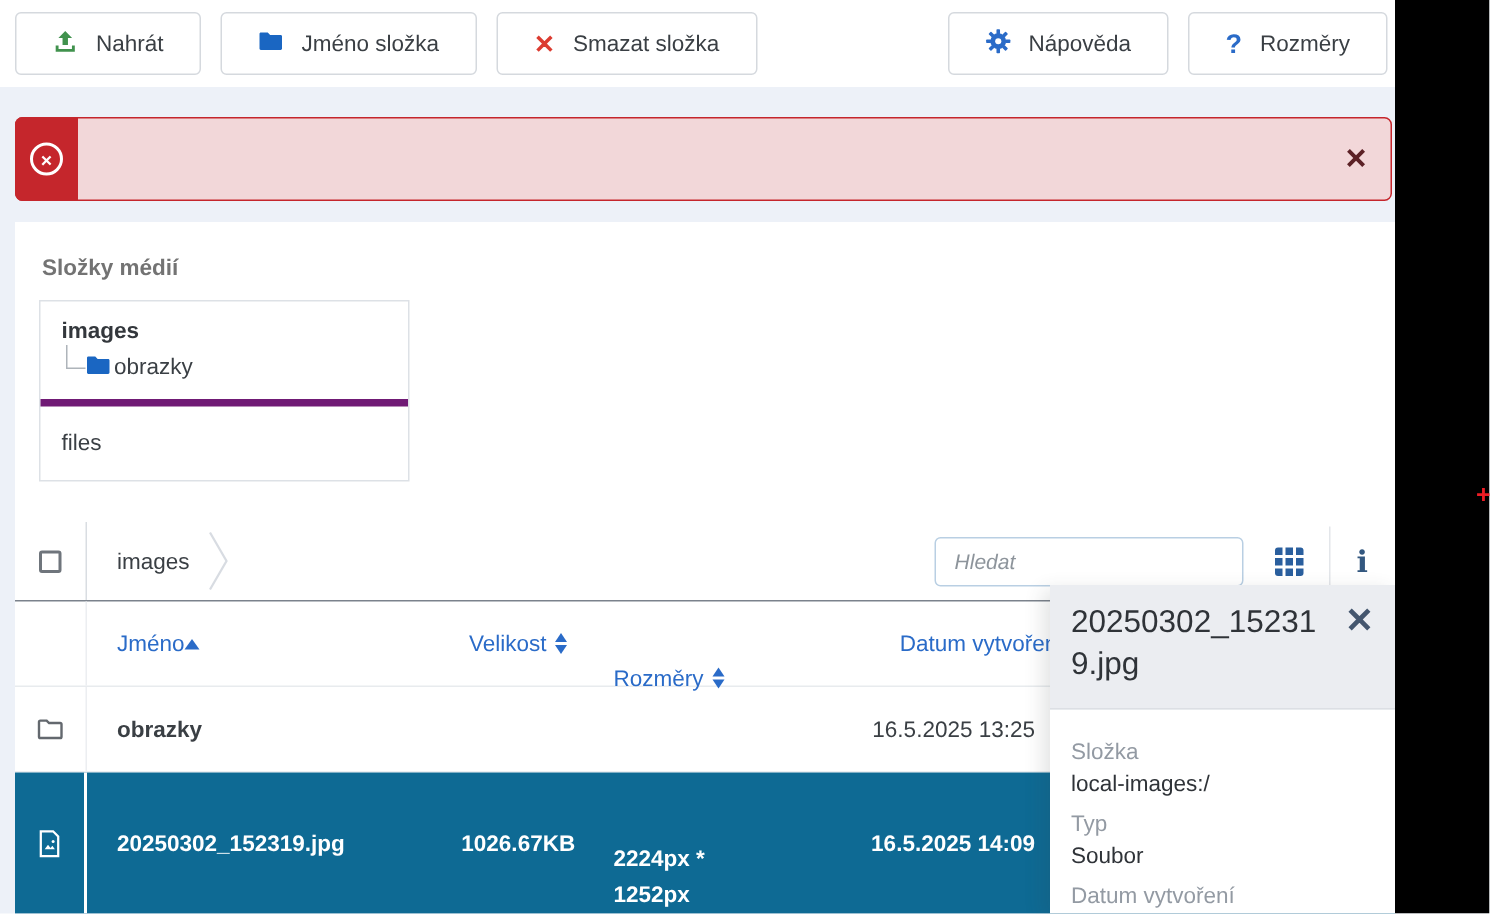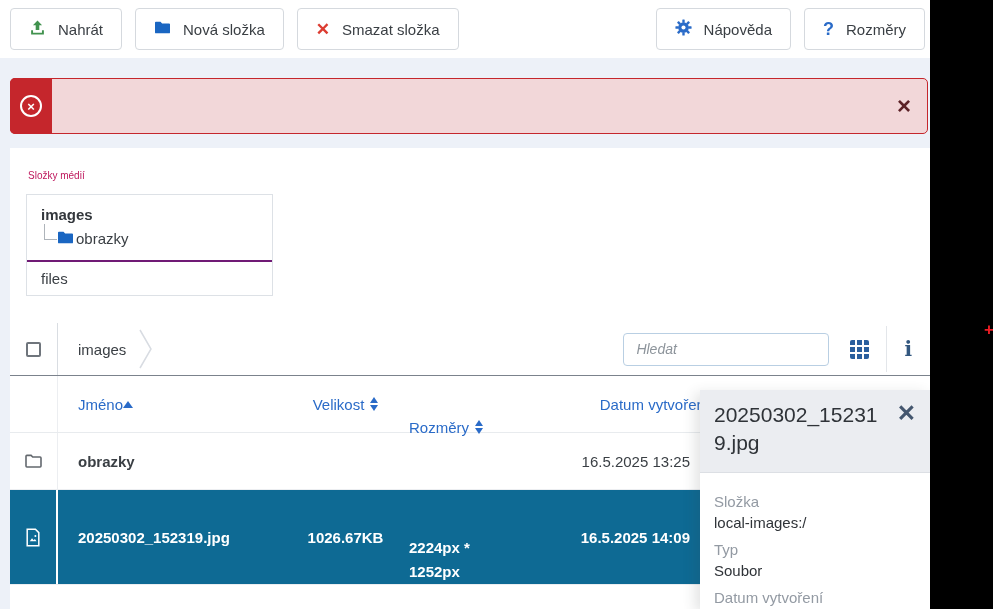--- a/index.html
+++ b/index.html
@@ -3,51 +3,51 @@
 <meta charset="utf-8">
 <style>
   * { margin:0; padding:0; box-sizing:border-box; }
   html,body { width:993px; height:609px; overflow:hidden; }
   body { font-family:"Liberation Sans", sans-serif; background:#edf1f8; color:#3a3f44; }
   .page { position:relative; width:993px; height:609px; }
 
   
   .topbar { position:absolute; left:0; top:0; width:930px; height:58px; background:#fff;
             display:flex; align-items:center; padding:0 5px 0 10px; }
-  .btn { display:inline-flex; align-items:center; gap:12px; height:42px; padding:0 18px;
+  .btn { display:inline-flex; align-items:center; gap:12px; height:42px; padding:0 24px;
          background:#fff; border:1px solid #d5d9de; border-radius:4px; font-size:15px;
          color:#3a3f44; cursor:pointer; white-space:nowrap; }
   .btn + .btn { margin-left:13px; }
   .spacer { flex:1; }
   .x-glyph { color:#dc3c31; font-weight:700; font-size:17px; line-height:1; }
   .q-glyph { color:#2a6bc8; font-weight:700; font-size:18px; line-height:1; }
 
   
   .banner { position:absolute; left:10px; top:78px; width:918px; height:56px;
             background:#f2d7d9; border:1px solid #c5262c; border-radius:5px; display:flex; }
   .banner-badge { width:42px; margin:-1px; background:#c5262c; border-radius:5px 0 0 5px;
                   display:flex; align-items:center; justify-content:center; }
   .circle-x { width:22px; height:22px; border:2px solid #fff; border-radius:50%;
               display:flex; align-items:center; justify-content:center;
               color:#fff; font-weight:700; font-size:13px; line-height:1; }
   .banner-close { margin-left:auto; align-self:center; margin-right:16px; color:#5c2126;
                   font-weight:700; font-size:24px; line-height:1; cursor:pointer; }
 
   
   .card { position:absolute; left:10px; top:148px; width:920px; height:461px; background:#fff; }
-  .card-title { padding:22px 0 0 18px; font-size:10px; font-weight:400; color:#be185d; }
+  .card-title { padding:22px 0 0 18px; font-size:15px; font-weight:700; color:#737373; }
 
   .tree-box { margin:13px 0 0 16px; width:247px; border:1px solid #dde1e6; }
   .tree-root-section { padding:11px 14px 12px 14px; }
   .tree-root { font-size:15px; font-weight:700; color:#33373c; }
   .tree-child { display:flex; align-items:flex-end; margin:1px 0 0 3px; }
   .tree-elbow { width:13px; height:16px; border-left:1px solid #aeb4ba; border-bottom:1px solid #aeb4ba; margin-bottom:8px; }
   .tree-child svg { margin-bottom:3px; }
   .tree-child-label { font-size:15px; margin:0 0 1px 2px; }
-  .tree-files { border-top:2px solid #701a75; padding:8px 14px; font-size:15px; }
+  .tree-files { border-top:5px solid #701a75; padding:16px 14px; font-size:15px; }
 
   
   .browser-bar { margin-top:27px; height:52px; display:flex; align-items:center; }
   .check-col { width:48px; align-self:stretch; border-right:1px solid #d9dde2;
                display:flex; align-items:center; justify-content:center; }
   .checkbox { width:15px; height:15px; border:2px solid #6f757c; border-radius:2px; background:#fff; cursor:pointer; }
   .crumb { margin-left:20px; font-size:15px; }
   .crumb-sep { margin-left:12px; display:flex; }
   .search-input { margin-left:auto; width:206px; height:33px; border:1px solid #b9cfe3; border-radius:4px;
                   padding:0 12px; font-size:14px; color:#404040; outline:none; font-family:"Liberation Sans",sans-serif; }
@@ -113,21 +113,21 @@
           </svg>
       </span>
       <span>Nahrát</span>
     </button>
     <button class="btn">
       <span>
         <svg width="17" height="15" viewBox="0 0 17 15">
             <path fill="#1a66c2" d="M1 2.6c0-.5.4-.9.9-.9h4.6l1.6 1.7h7c.5 0 .9.4.9.9v8.1c0 .5-.4.9-.9.9H1.9c-.5 0-.9-.4-.9-.9z"></path>
           </svg>
       </span>
-      <span>Nová složka</span>
+      <span>Jméno složka</span>
     </button>
     <button class="btn">
       <span class="x-glyph">✕</span>
       <span>Smazat složka</span>
     </button>
     <div class="spacer"></div>
     <button class="btn">
       <span>
         <svg width="17" height="17" viewBox="0 0 20 20">
           <g fill="#2a6bc8">

